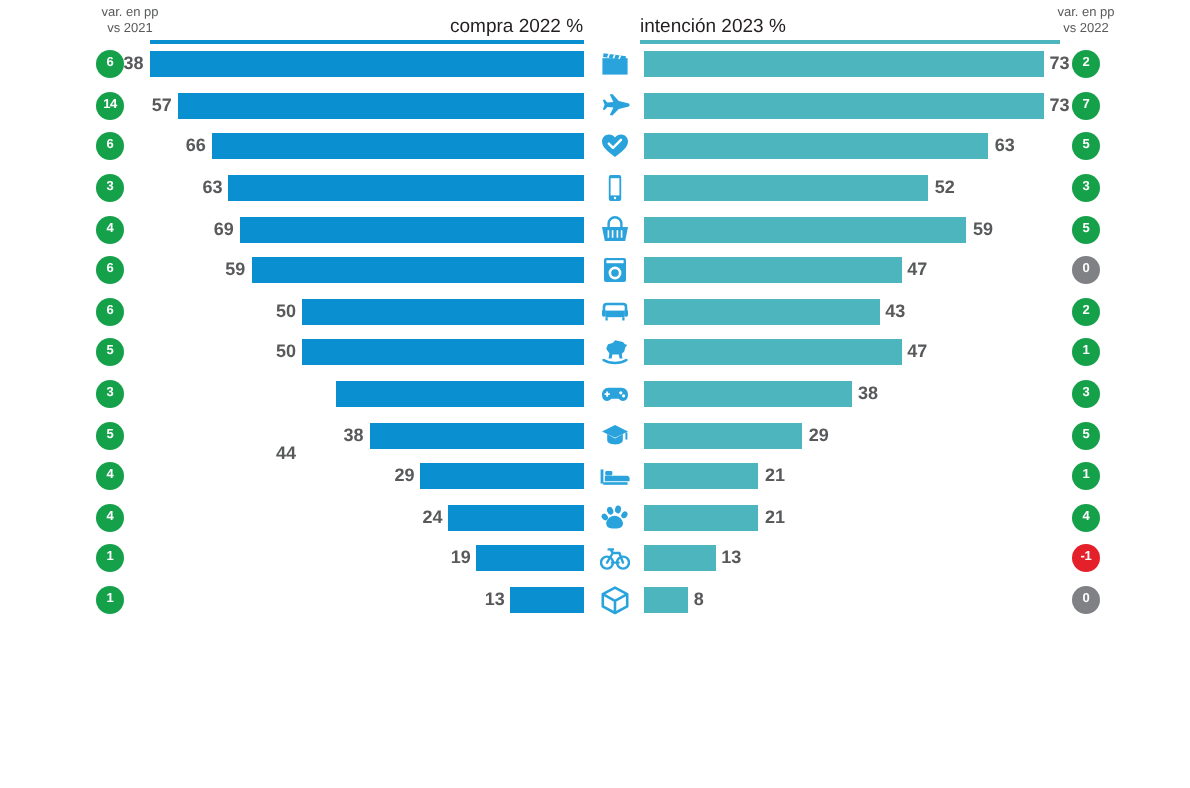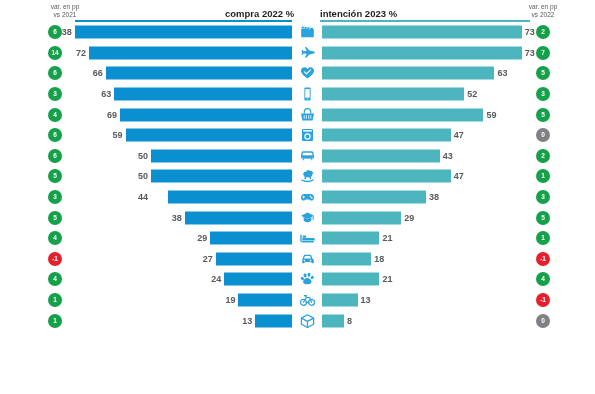--- a/index.html
+++ b/index.html
@@ -30,21 +30,21 @@
     color: #58595b;
     white-space: pre-line;
   }
   .var-hdr.left  { left: 27px; }
   .var-hdr.right { left: 505px; }
 
   .title {
     position: absolute;
     top: 8px;
     font-size: 9.5px;
-    font-weight: bold;
+    font-weight: normal;
     color: #231f20;
     white-space: nowrap;
   }
   .title.left  { left: 225px; }
   .title.right { left: 320px; }
 
   .title-rule {
     position: absolute;
     height: 2px;
   }
@@ -177,21 +177,21 @@
           </svg>
         </div>
         <div class="bar-right-wrap">
           <div class="bar-right" style="width: 199.789px; background: rgb(76, 181, 189);"></div>
         </div>
         <div class="val-right" style="left: 524.789px;">73</div>
         <div class="badge right pos">2</div>
       </div>
       <div class="row">
         <div class="badge left pos">14</div>
-        <div class="val-left" style="left: 59.9231px;">72</div>
+        <div class="val-left" style="left: 59.9231px;">57</div>
         <div class="bar-left-wrap">
           <div class="bar-left" style="width: 203.077px; background: rgb(10, 143, 209);"></div>
         </div>
         <div class="icon-cell" style="color: rgb(42, 163, 221);">
           <svg width="15" height="15" viewBox="0 0 15 15">
             <path d="M14 6.1 9.4 5 6.2 1.5l-1.3.3 1.8 3.7-3 .3L2.3 4.3l-.9.2.9 2.4-.9 2.4.9.2 1.4-1.5 3 .3-1.8 3.7 1.3.3L9.4 9 14 7.9c.5-.1.8-.4.8-.9s-.3-.8-.8-.9z" fill="currentColor"></path>
           </svg>
         </div>
         <div class="bar-right-wrap">
           <div class="bar-right" style="width: 199.789px; background: rgb(76, 181, 189);"></div>
@@ -309,21 +309,21 @@
           </svg>
         </div>
         <div class="bar-right-wrap">
           <div class="bar-right" style="width: 128.632px; background: rgb(76, 181, 189);"></div>
         </div>
         <div class="val-right" style="left: 453.632px;">47</div>
         <div class="badge right pos">1</div>
       </div>
       <div class="row">
         <div class="badge left pos">3</div>
-        <div class="val-left" style="left: 122px;">44</div>
+        <div class="val-left" style="left: 122px; margin-top: 30px;">44</div>
         <div class="bar-left-wrap">
           <div class="bar-left" style="width: 124.103px; background: rgb(10, 143, 209);"></div>
         </div>
         <div class="icon-cell" style="color: rgb(42, 163, 221);">
           <svg width="15" height="15" viewBox="0 0 15 15">
             <path d="M4.3 4.4h6.4c2 0 3.3 1.6 3.3 3.5s-1 3.1-2.5 3.1c-1 0-1.6-.5-2.2-1.1H5.7c-.6.6-1.2 1.1-2.2 1.1C2 11 1 9.8 1 7.9s1.3-3.5 3.3-3.5z" fill="currentColor"></path>
             <path d="M3.6 6.3v2.6M2.3 7.6h2.6" stroke="#fff" stroke-width=".9"></path>
             <circle cx="10.4" cy="6.9" r=".8" fill="#fff"></circle>
             <circle cx="11.8" cy="8.4" r=".8" fill="#fff"></circle>
           </svg>
@@ -365,40 +365,20 @@
             <path d="M1.6 10.6h12.2v1.3H1.6z" fill="currentColor"></path>
             <path d="M2.4 7.4h11c.8 0 1.4.6 1.4 1.4v1.3H2.4z" fill="currentColor"></path>
             <rect x="2.6" y="5" width="3.6" height="2.2" rx=".7" fill="currentColor"></rect>
           </svg>
         </div>
         <div class="bar-right-wrap">
           <div class="bar-right" style="width: 57.4737px; background: rgb(76, 181, 189);"></div>
         </div>
         <div class="val-right" style="left: 382.474px;">21</div>
         <div class="badge right pos">1</div>
-      </div>
-      <div class="row">
-        <div class="badge left neg">-1</div>
-        <div class="val-left" style="left: 186.846px;">27</div>
-        <div class="bar-left-wrap">
-          <div class="bar-left" style="width: 76.1538px; background: rgb(10, 143, 209);"></div>
-        </div>
-        <div class="icon-cell" style="color: rgb(42, 163, 221);">
-          <svg width="15" height="15" viewBox="0 0 15 15">
-            <path d="M2.4 7.2 3.8 4c.2-.5.6-.8 1.2-.8h5c.6 0 1 .3 1.2.8l1.4 3.2c.7.2 1.2.8 1.2 1.5v2.4c0 .4-.3.7-.7.7h-1c-.4 0-.7-.3-.7-.7v-.6H4.6v.6c0 .4-.3.7-.7.7h-1c-.4 0-.7-.3-.7-.7V8.7c0-.7.5-1.3 1.2-1.5z" fill="currentColor"></path>
-            <path d="M3.9 7.1 5 4.6h5l1.1 2.5z" fill="#fff"></path>
-            <circle cx="4.4" cy="9.1" r=".8" fill="#fff"></circle>
-            <circle cx="10.6" cy="9.1" r=".8" fill="#fff"></circle>
-          </svg>
-        </div>
-        <div class="bar-right-wrap">
-          <div class="bar-right" style="width: 49.2632px; background: rgb(76, 181, 189);"></div>
-        </div>
-        <div class="val-right" style="left: 374.263px;">18</div>
-        <div class="badge right neg">-1</div>
       </div>
       <div class="row">
         <div class="badge left pos">4</div>
         <div class="val-left" style="left: 195.308px;">24</div>
         <div class="bar-left-wrap">
           <div class="bar-left" style="width: 67.6923px; background: rgb(10, 143, 209);"></div>
         </div>
         <div class="icon-cell" style="color: rgb(42, 163, 221);">
           <svg width="15" height="15" viewBox="0 0 15 15">
             <ellipse cx="5.1" cy="3.9" rx="1.5" ry="2" transform="rotate(-20 5.1 3.9)" fill="currentColor"></ellipse>

